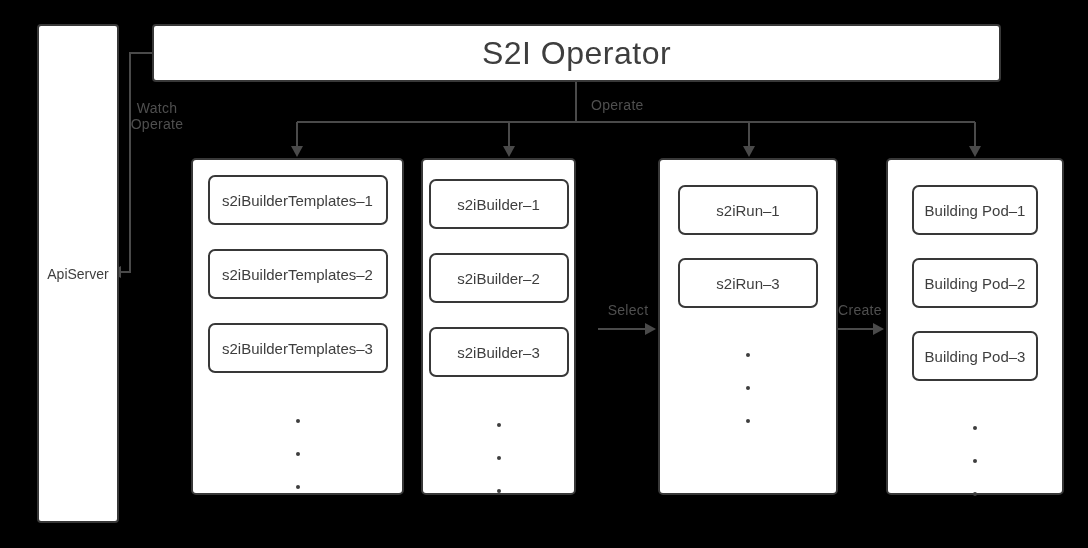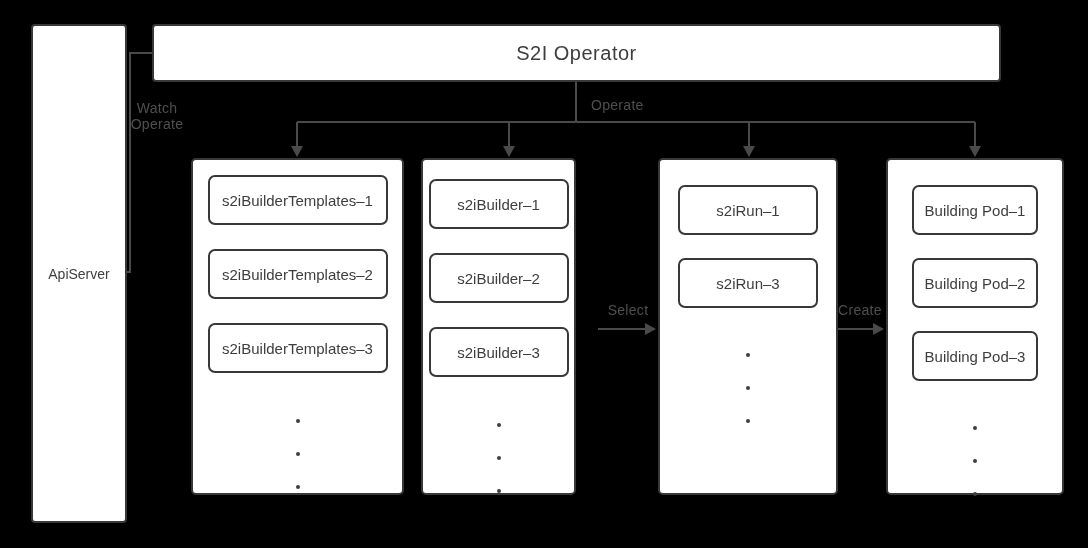--- a/index.html
+++ b/index.html
@@ -20,23 +20,23 @@
   svg.connectors{position:absolute;left:0;top:0;z-index:1;pointer-events:none;}
   svg.connectors path{stroke:var(--line);stroke-width:2;fill:none;}
   svg.connectors polygon{fill:var(--line);stroke:none;}
 
   .node{
     position:absolute;background:var(--boxfill);
     border:2px solid var(--border);z-index:2;
     display:flex;align-items:center;justify-content:center;
     color:var(--boxtext);
   }
-  .apiserver{left:31px;top:24px;width:96px;height:499px;border-radius:4px;font-size:14px;}
+  .apiserver{left:37px;top:24px;width:82px;height:499px;border-radius:4px;font-size:14px;}
   .operator{left:152px;top:24px;width:849px;height:58px;border-radius:4px;
-    font-size:20px;font-weight:500;letter-spacing:0.5px;}
+    font-size:32px;font-weight:500;letter-spacing:0.5px;}
 
   .col{
     position:absolute;top:158px;height:337px;background:var(--boxfill);
     border:2px solid var(--border);border-radius:5px;z-index:2;
     display:flex;flex-direction:column;align-items:center;
   }
   .col-1{left:191px;width:213px;padding-top:15px;}
   .col-2{left:421px;width:155px;padding-top:19px;}
   .col-3{left:658px;width:180px;padding-top:25px;}
   .col-4{left:886px;width:178px;padding-top:25px;}

